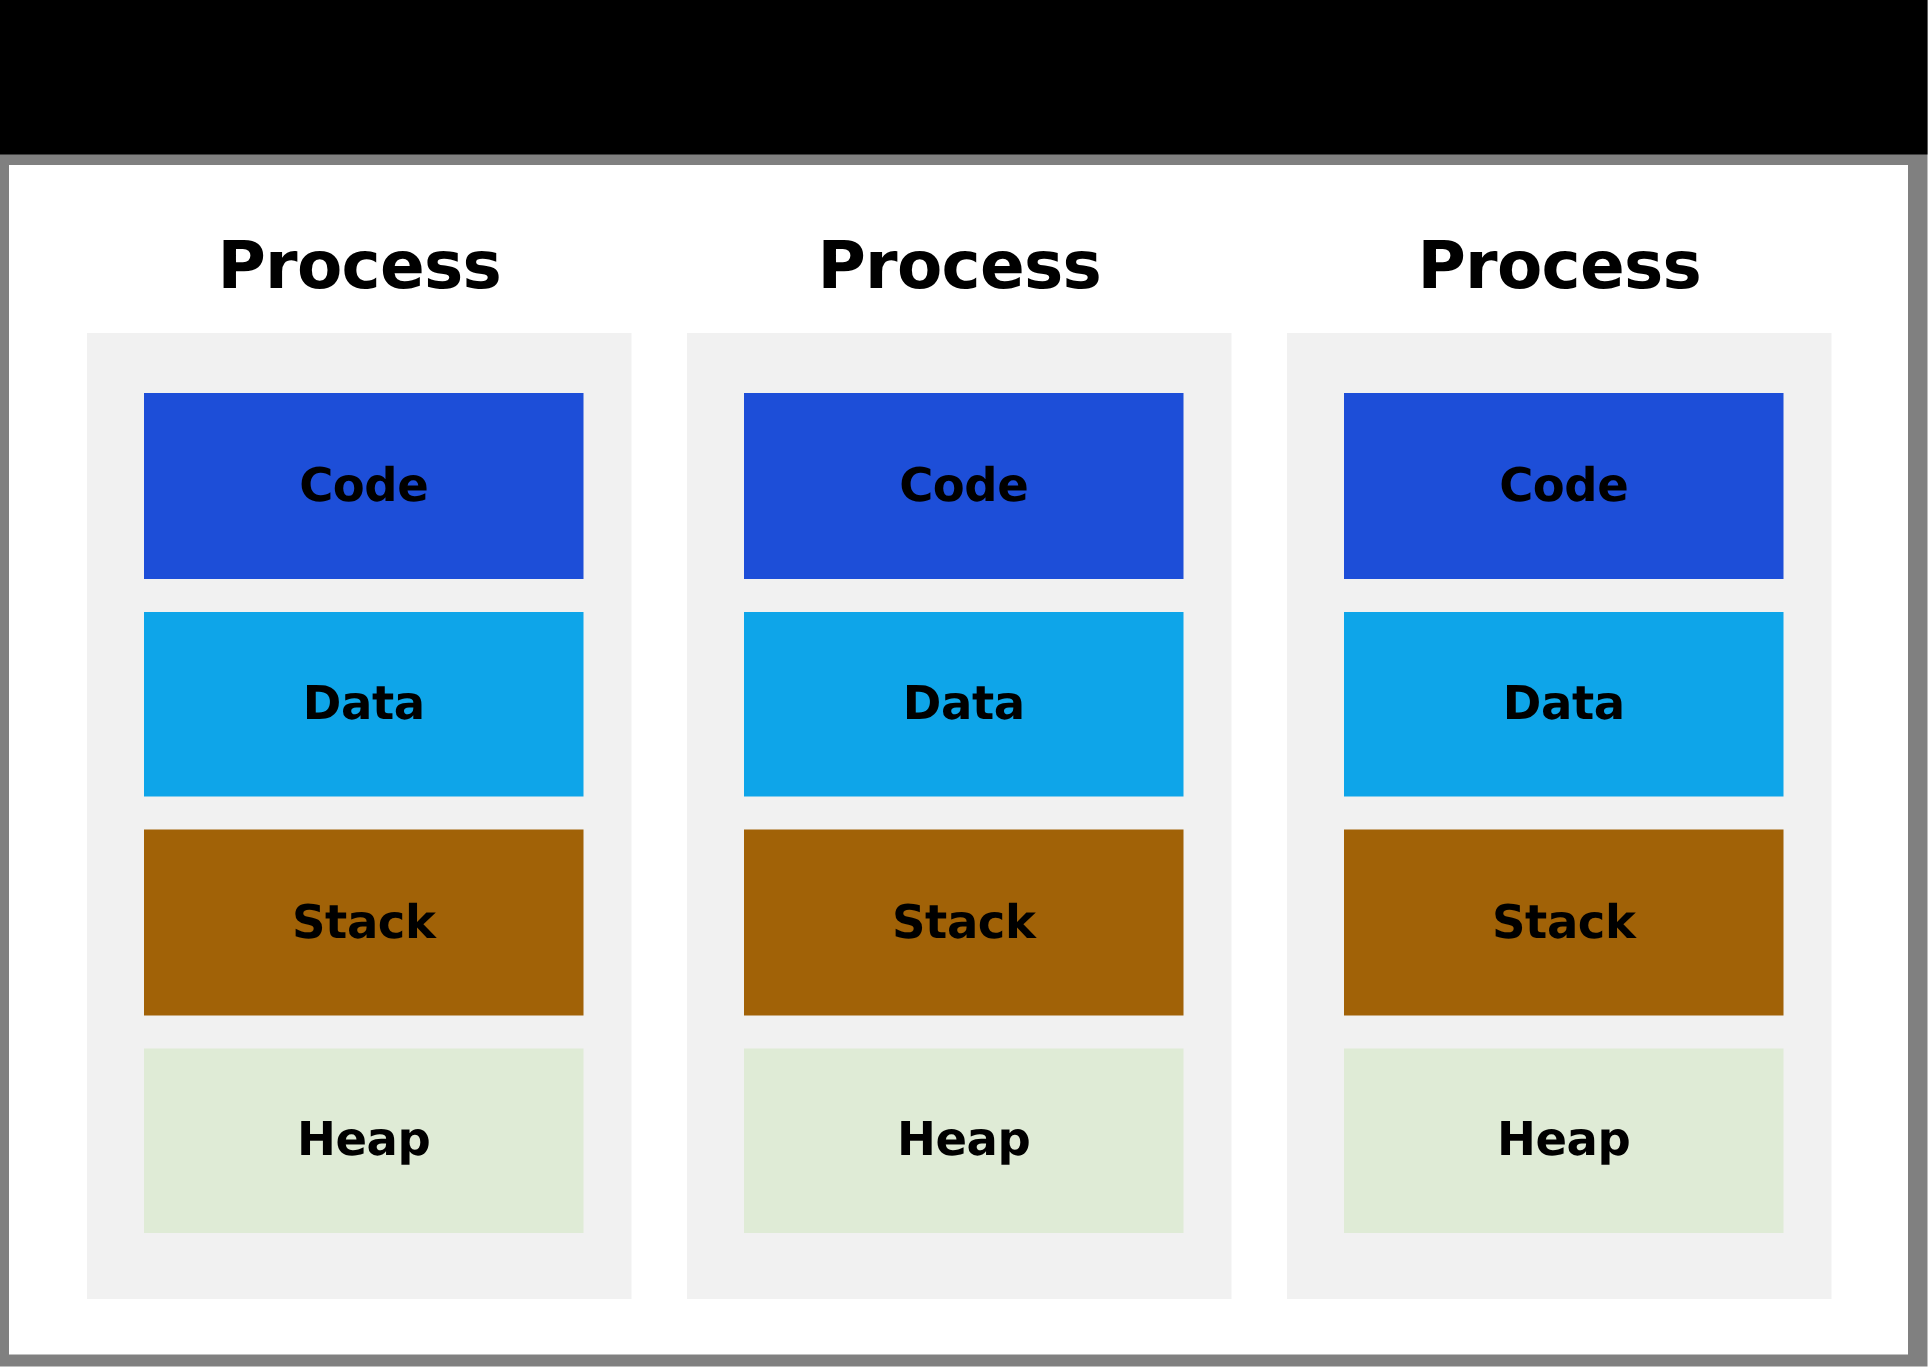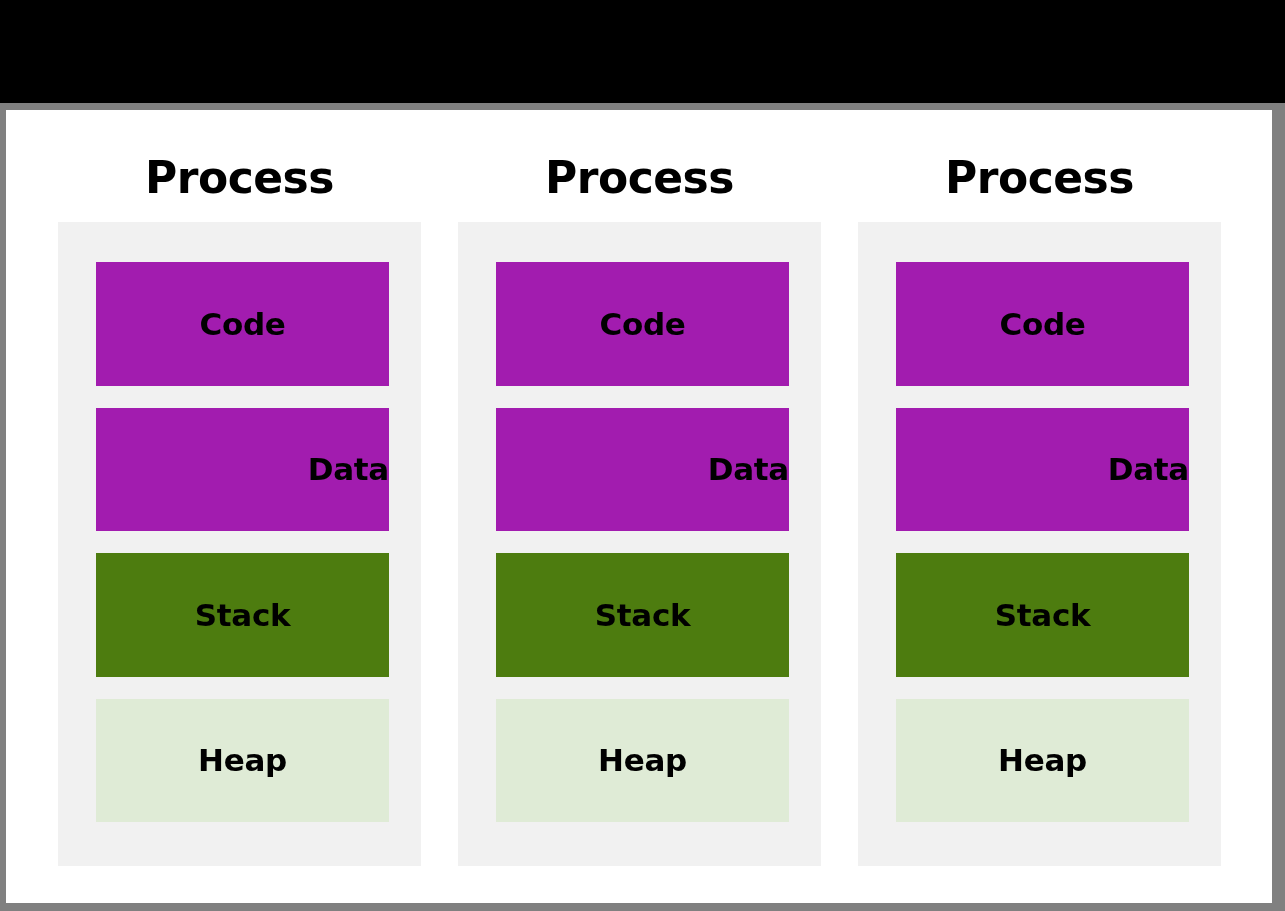--- a/index.html
+++ b/index.html
@@ -102,23 +102,23 @@
 
   .segment-label {
     font-family: "DejaVu Sans", sans-serif;
     font-weight: bold;
     font-size: 31px;
     line-height: 36px;
     color: #000000;
     letter-spacing: -0.3px;
   }
 
-  .seg-code  { background: #a21caf; text-align: right; }
-  .seg-data  { background: #a21caf; justify-content: flex-end; }
-  .seg-stack { background: #4d7c0f; }
+  .seg-code  { background: #1d4ed8; text-align: right; }
+  .seg-data  { background: #0ea5e9; }
+  .seg-stack { background: #a16207; }
   .seg-heap  { background: #DFEBD6; align-items: center; }
 </style>
 </head>
 <body>
 
 <div id="screen">
 
   <div id="top-bar"></div>
 
   <div id="canvas">

